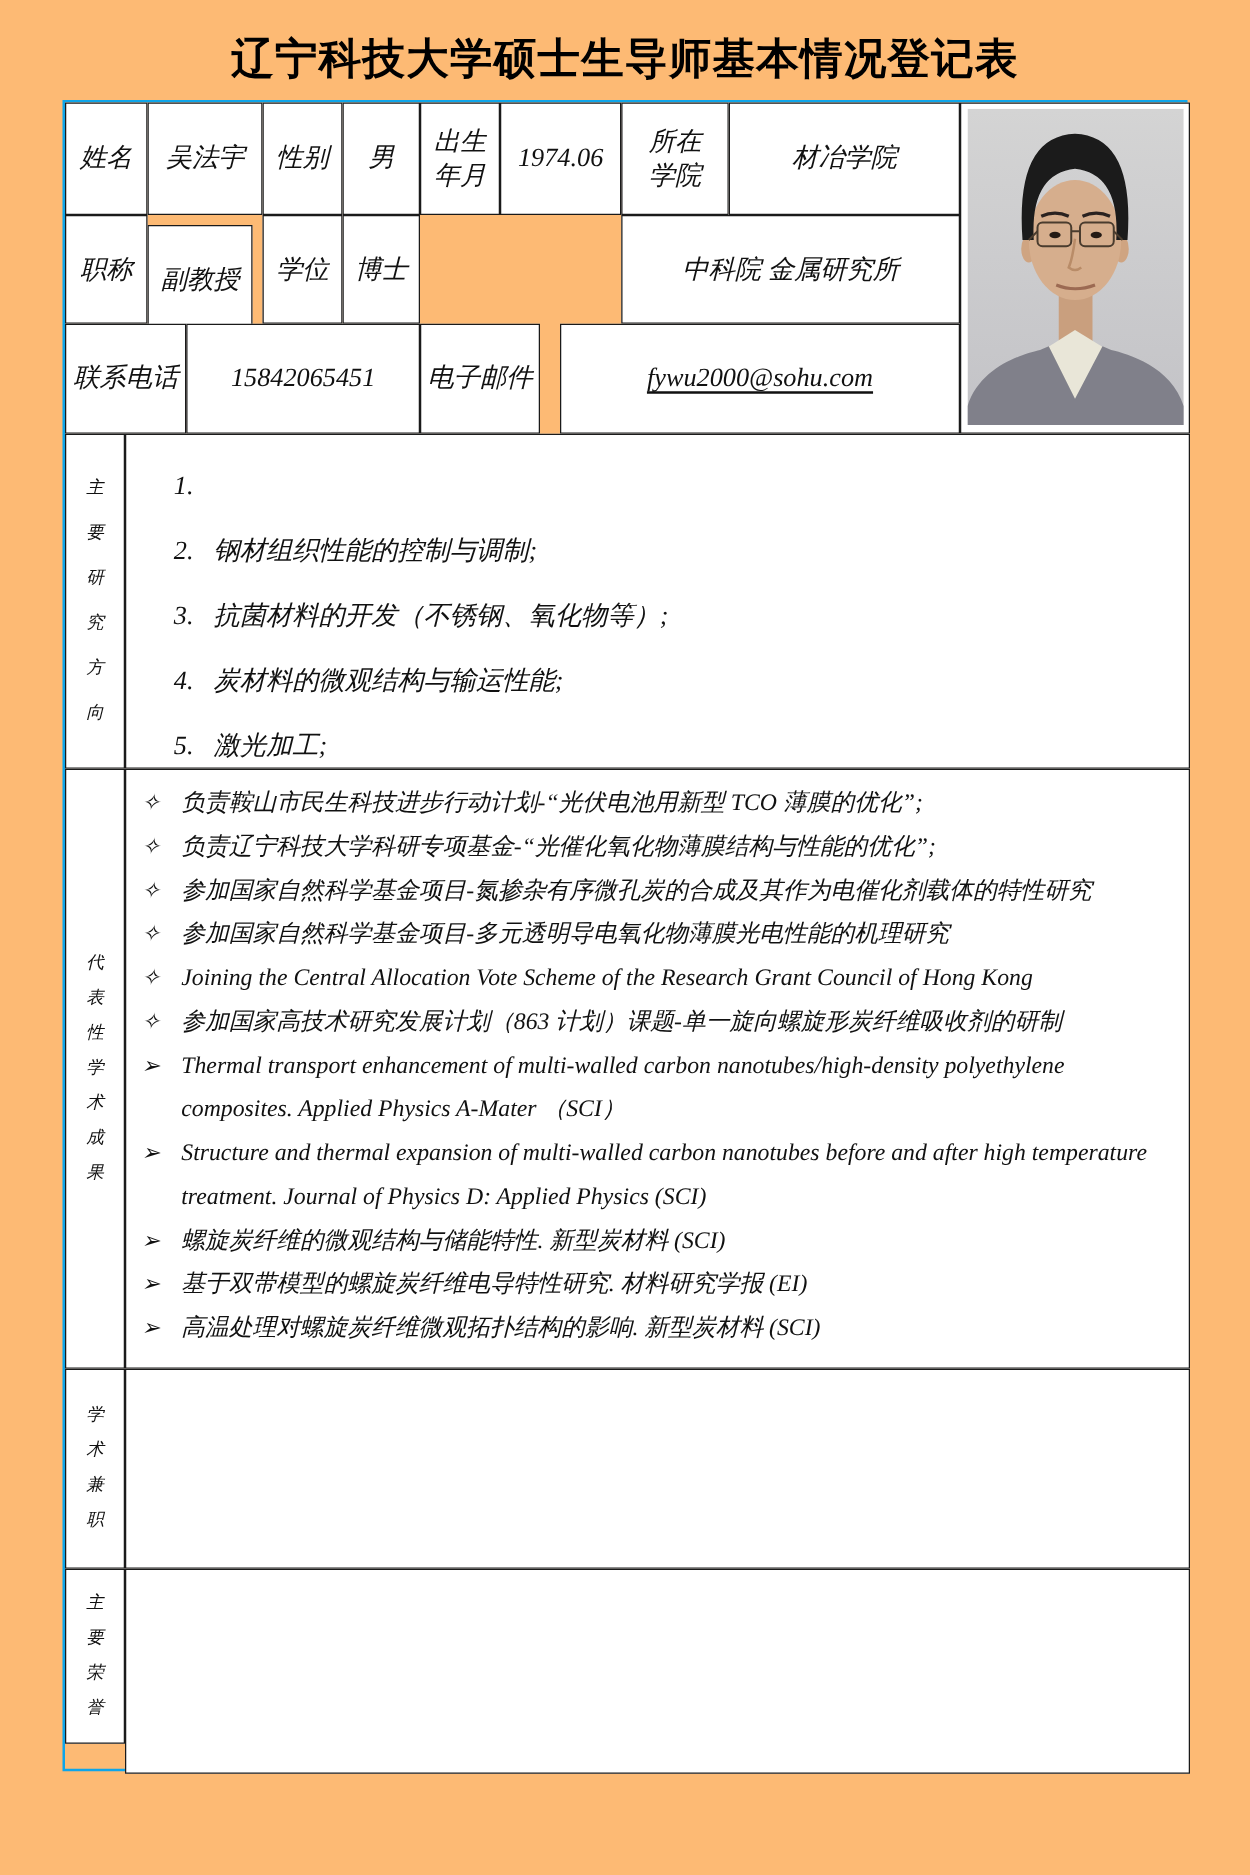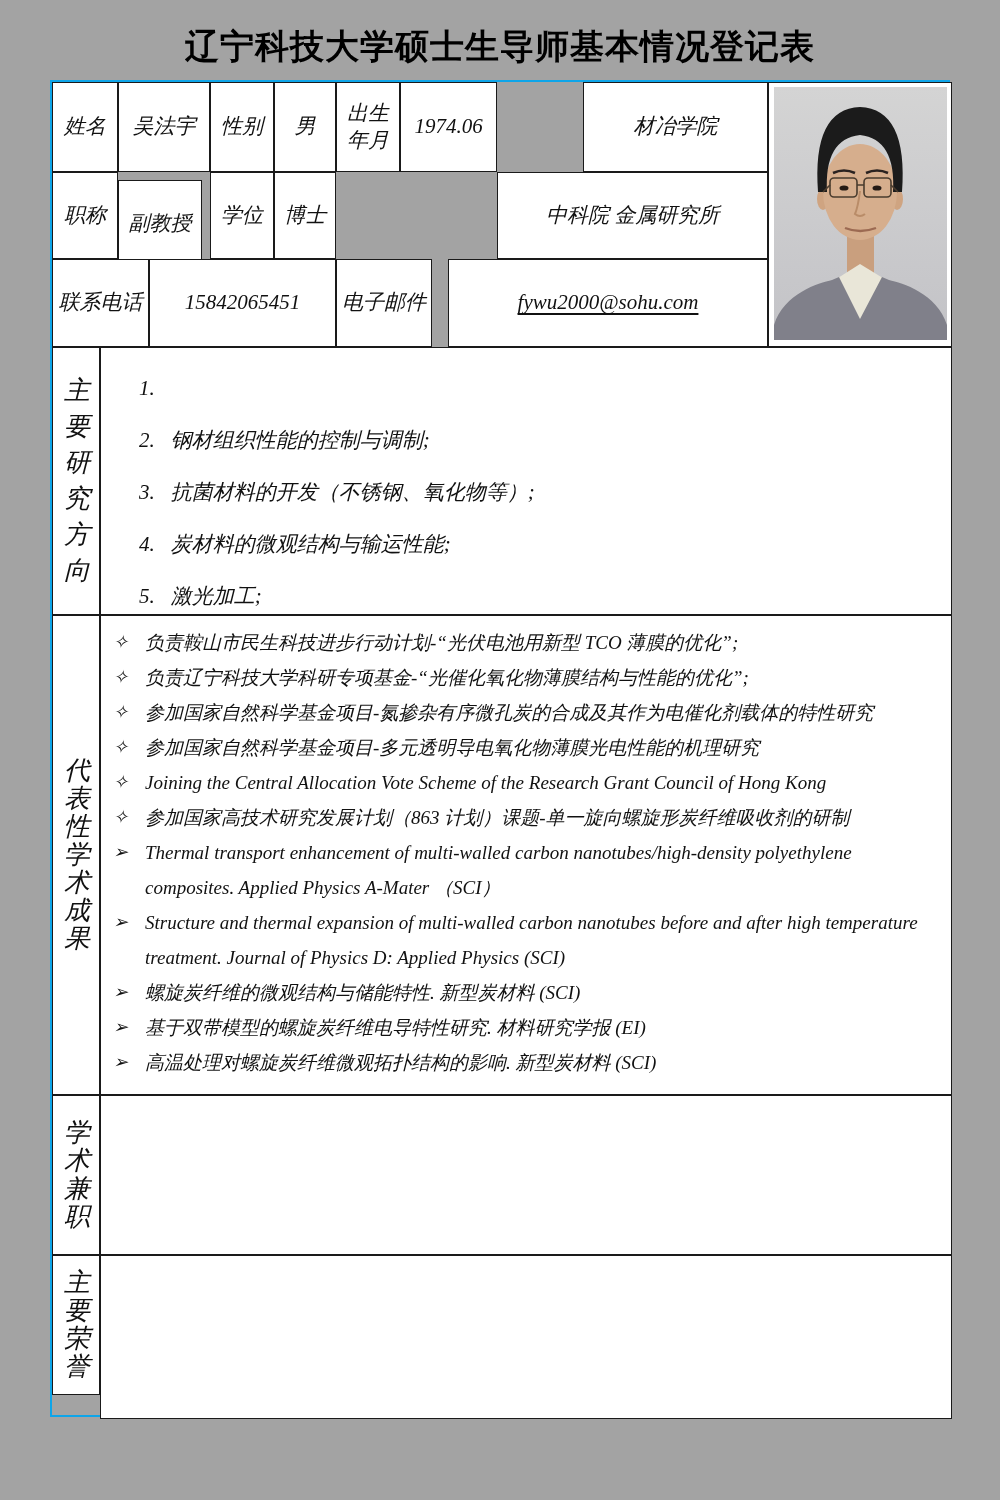--- a/index.html
+++ b/index.html
@@ -1,36 +1,36 @@
 <!DOCTYPE html>
 <html><head>
 <meta charset="utf-8">
 <style>
   * { margin:0; padding:0; box-sizing:border-box; }
   html,body { width:1000px; height:1500px; background:#ffffff;
     font-family:"Liberation Serif","DejaVu Serif",serif; color:#111; }
-  .page { position:relative; width:1000px; height:1500px; background:#a3a3a3; overflow:hidden; }
+  .page { position:relative; width:1000px; height:1500px; background:#fdba74; overflow:hidden; }
 
   .doc-title { position:absolute; left:0; top:24px; width:1000px; text-align:center;
     font-size:34px; font-weight:bold; letter-spacing:1px; color:#000; }
 
   .form-table { position:absolute; left:50px; top:80px; width:900px; height:1337px;
     border:2px solid #0ea5e9;font-style:italic; }
 
   .cell { position:absolute; border:1px solid #1a1a1a; display:flex;
     align-items:center; justify-content:center; text-align:center;
     font-size:21px; line-height:1.3; background:#fff; }
 
   .two-line { display:inline-block; width:48px; }
 
   .underlined { text-decoration:underline; text-underline-offset:4px; cursor:pointer; }
 
   .vcell { flex-direction:column; }
   .vlabel { display:inline-block; width:24px; word-break:break-all; text-align:center;
-    font-size:26px; }
+    font-size:14px; }
   .lh36 { line-height:36px; }
   .lh28 { line-height:28px; }
 
   .content-cell { justify-content:flex-start; align-items:stretch; flex-direction:column;
     text-align:left; }
 
   .research-list { padding:14px 10px 8px 38px; display:flex; flex-direction:column; }
   .research-item { display:flex; font-size:21px; line-height:30px; margin:11px 0; }
   .research-num { flex:none; margin-right:16px; }
 
@@ -52,20 +52,23 @@
   <div class="form-table">
 
     <div class="cell" style="left:0;top:0;width:66px;height:90px">姓名</div>
     <div class="cell" style="left:66px;top:0;width:92px;height:90px">吴法宇</div>
     <div class="cell" style="left:158px;top:0;width:64px;height:90px">性别</div>
     <div class="cell" style="left:222px;top:0;width:62px;height:90px">男</div>
     <div class="cell" style="left:284px;top:0;width:64px;height:90px">
       <span class="two-line">出生年月</span>
     </div>
     <div class="cell" style="left:348px;top:0;width:97px;height:90px">1974.06</div>
+    <div class="cell" style="left:445px;top:0;width:86px;height:90px">
+      <span class="two-line">所在学院</span>
+    </div>
     <div class="cell" style="left:531px;top:0;width:185px;height:90px">材冶学院</div>
 
     <div class="cell photo-cell" style="left:716px;top:0;width:184px;height:265px">
       <svg class="photo-img" width="173" height="253" viewBox="0 0 173 253">
         <defs>
           <linearGradient id="bgGrad" x1="0" y1="0" x2="0" y2="1">
             <stop offset="0" stop-color="#d4d4d4"></stop>
             <stop offset="1" stop-color="#c3c3c7"></stop>
           </linearGradient>
         </defs>

